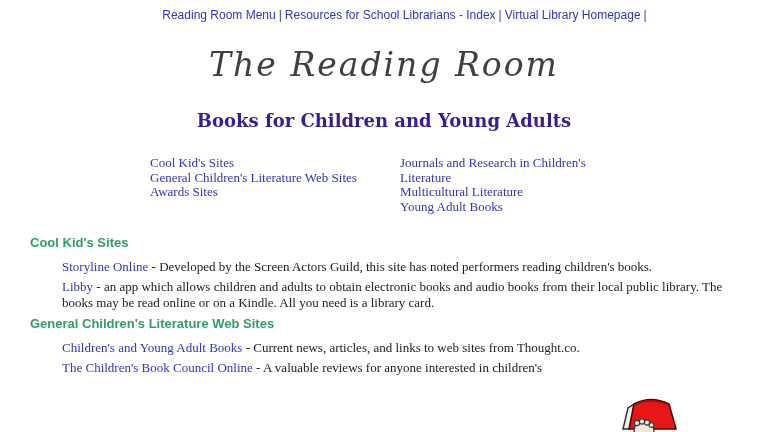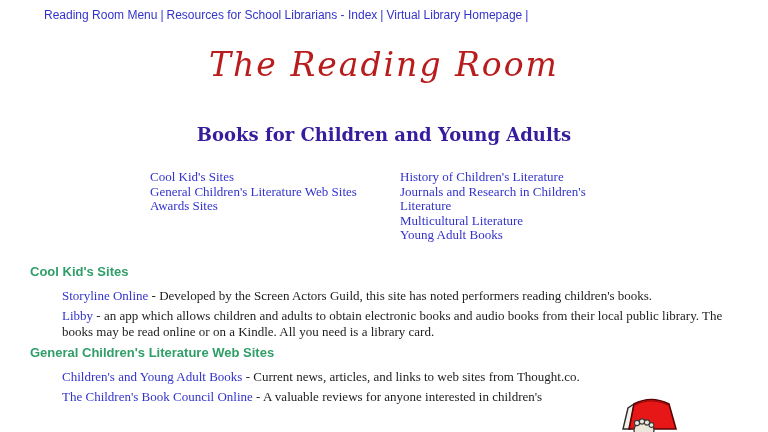--- a/index.html
+++ b/index.html
@@ -15,44 +15,45 @@
   }
 
   
   .topnav {
     margin: 8px 0 0 44px;
     font-family: "Liberation Sans", sans-serif;
     font-size: 12px;
     line-height: 14px;
     color: #3333cc;
     white-space: nowrap;
+    text-align: center;
   }
   .topnav a {
     color: #3333cc;
     text-decoration: none;
     cursor: pointer;
   }
   .topnav .sep { margin: 0 3px; color: #3333cc; }
 
   
   .masthead {
     margin-top: 22px;
     text-align: center;
     font-family: "DejaVu Serif", serif;
     font-style: italic;
     font-weight: normal;
     font-size: 33px;
     line-height: 42px;
     letter-spacing: 2px;
-    color: #b91c1c;
+    color: #404040;
   }
 
   
   h1.page-heading {
-    margin: 38px 0 0 0;
+    margin: 24px 0 0 0;
     text-align: center;
     font-family: "DejaVu Serif", serif;
     font-size: 18px;
     line-height: 22px;
     font-weight: bold;
     color: #371d9e;
   }
 
   
   .toc {
@@ -120,21 +121,20 @@
 
 <h1 class="page-heading">Books for Children and Young Adults</h1>
 
 <div class="toc">
   <div class="toc-col-left">
     <a>Cool Kid's Sites</a>
     <a>General Children's Literature Web Sites</a>
     <a>Awards Sites</a>
   </div>
   <div class="toc-col-right">
-    <a>History of Children's Literature</a>
     <a>Journals and Research in Children's
 Literature</a>
     <a>Multicultural Literature</a>
     <a>Young Adult Books</a>
   </div>
 </div>
 
 <h2 class="section-heading">Cool Kid's Sites</h2>
 <div class="items">
   <p><a>Storyline Online</a><span> - Developed by the Screen Actors Guild, this site has noted performers reading children's books.</span></p>

